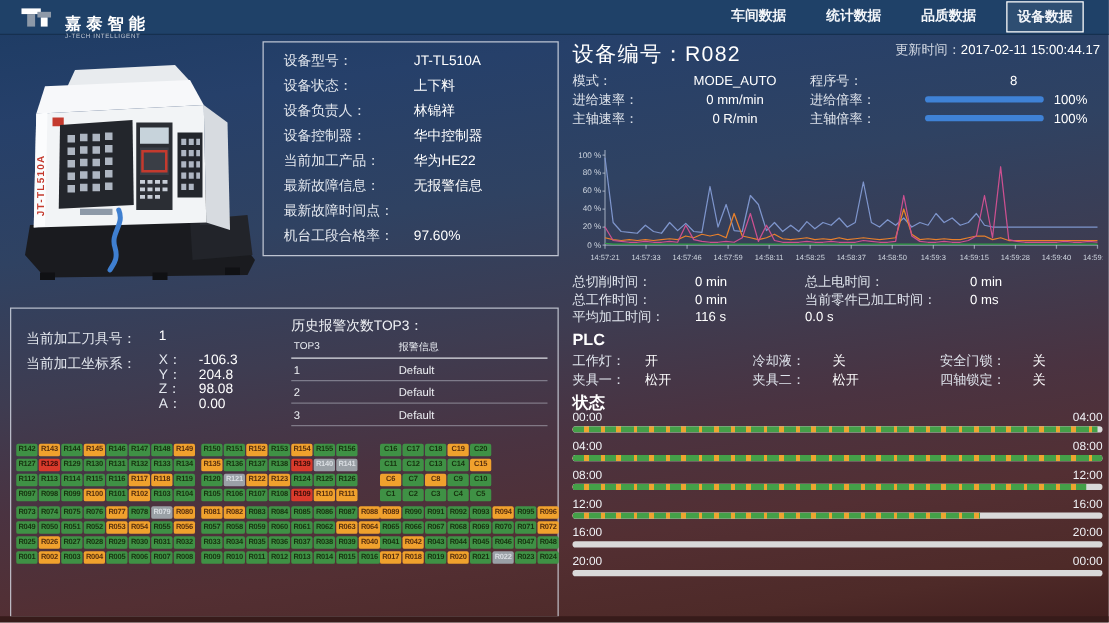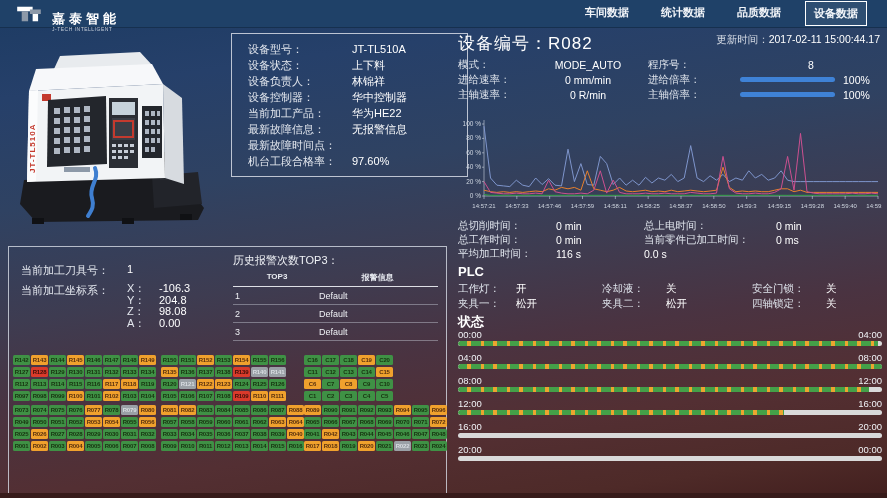--- a/index.html
+++ b/index.html
@@ -17,22 +17,22 @@
   .brand .mark { width:30px; height:20px; }
   .brand .names { display:flex; flex-direction:column; line-height:1; }
   .brand .cn { font-size:13px; font-weight:bold; letter-spacing:4px;margin-top:17px; }
   .brand .en { font-size:5px; color:#c3ccd8; letter-spacing:.5px; margin-top:2px;}
   .nav { margin-left:auto; margin-right:20px; display:flex; align-items:flex-start; gap:16px; }
   .nav .item { font-size:11px; font-weight:bold; color:#f2f5f9; padding:4px 8px; cursor:pointer; white-space:nowrap;}
   .nav .item.active { border:1px solid #ffffff; background:rgba(255,255,255,.07); }
   
   .machine { position:absolute; left:2px; top:28px; width:206px; height:212px; }
   
-  .info-panel { position:absolute; left:210px; top:33px; width:237px; height:144px;
-    border:1px solid rgba(215,220,230,.85); padding:9px 16px; display:flex; flex-direction:column; justify-content:space-between;margin-left:21px;}
+  .info-panel { position:absolute; left:210px; top:33px; width:237px; height:172px;
+    border:1px solid rgba(215,220,230,.85); padding:9px 16px; display:flex; flex-direction:column; justify-content:space-between;}
   .info-row { display:grid; grid-template-columns:104px 1fr; font-size:11px; line-height:12px;}
   .info-row .lb { color:#e3e7ee; }
   .info-row .vl { color:#ffffff; }
   
   .right { position:absolute; left:458px; top:30px; width:424px; height:465px; }
   .dev-title { position:absolute; left:0; top:2px; font-size:17px; letter-spacing:1px; }
   .upd { position:absolute; right:2px; top:3px; font-size:10.5px; }
   .upd .lb { color:#d4dae4; } .upd .vl { color:#fff; }
   .params { position:absolute; left:0; top:27px; width:424px; }
   .prow { display:grid; grid-template-columns:70px 120px 92px 1fr; font-size:10.5px; height:15px; align-items:center;}
@@ -66,22 +66,22 @@
   .bl-panel { position:absolute; left:8px; top:246px; width:439px; height:248px;
     border:1px solid rgba(215,220,230,.8); }
   .tool-lb { position:absolute; left:12px; top:16px; font-size:11px; color:#e3e7ee;}
   .tool-vl { position:absolute; left:118px; top:16px; font-size:11px; color:#fff;}
   .coord-lb { position:absolute; left:12px; top:36px; font-size:11px; color:#e3e7ee;}
   .coords { position:absolute; left:118px; top:36px; font-size:11px; }
   .crow { display:flex; height:11.5px; line-height:11.5px;}
   .crow .ax { width:32px; color:#e3e7ee;} .crow .vl { color:#fff; }
   .alarm-title { position:absolute; left:224px; top:6px; font-size:11px; color:#f0f2f6;}
   .alarm-table { position:absolute; left:224px; top:22px; width:205px; font-size:9px;}
-  .at-head { display:grid; grid-template-columns:84px 1fr; font-size:8px; font-weight:bold;
-    color:#e8ebf1; padding:3px 2px; border-bottom:1px solid rgba(240,242,246,.9);text-align:center;}
+  .at-head { display:grid; grid-template-columns:84px 1fr; font-size:8px; font-weight:normal;
+    color:#e8ebf1; padding:3px 2px; border-bottom:1px solid rgba(240,242,246,.9);}
   .at-row { display:grid; grid-template-columns:84px 1fr; padding:4px 2px 3px 2px;
     border-bottom:1px solid rgba(200,205,215,.45); color:#eef0f4;}
   
   .tg { position:absolute; display:grid; gap:2px 1px; }
   .tile { width:17px; height:10px; line-height:10px; font-size:6px; font-weight:bold;
     text-align:center; border-radius:1.5px; cursor:pointer; letter-spacing:-.2px;}
   .tile.g { background:#3f9145; color:#17330f; }
   .tile.o { background:#f0a12d; color:#59300e; }
   .tile.r { background:#d93a2b; color:#3c0d08; }
   .tile.x { background:#9aa0a6; color:#d9dde2; }

